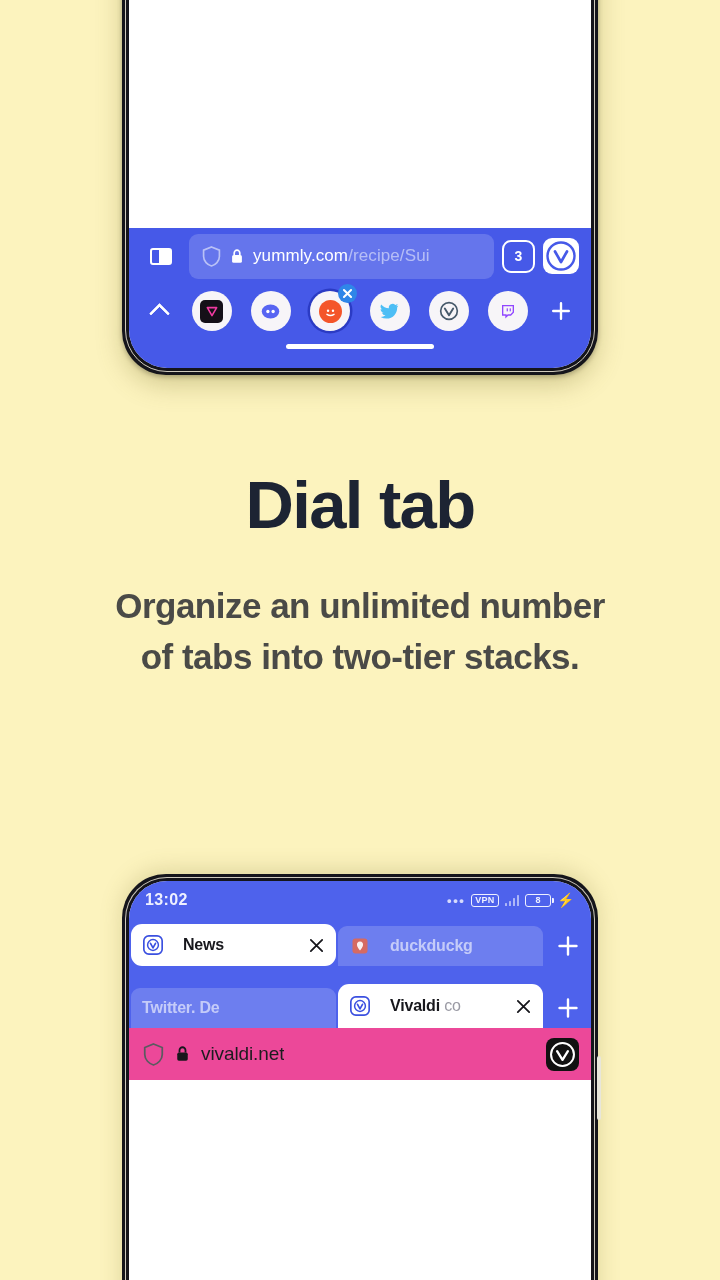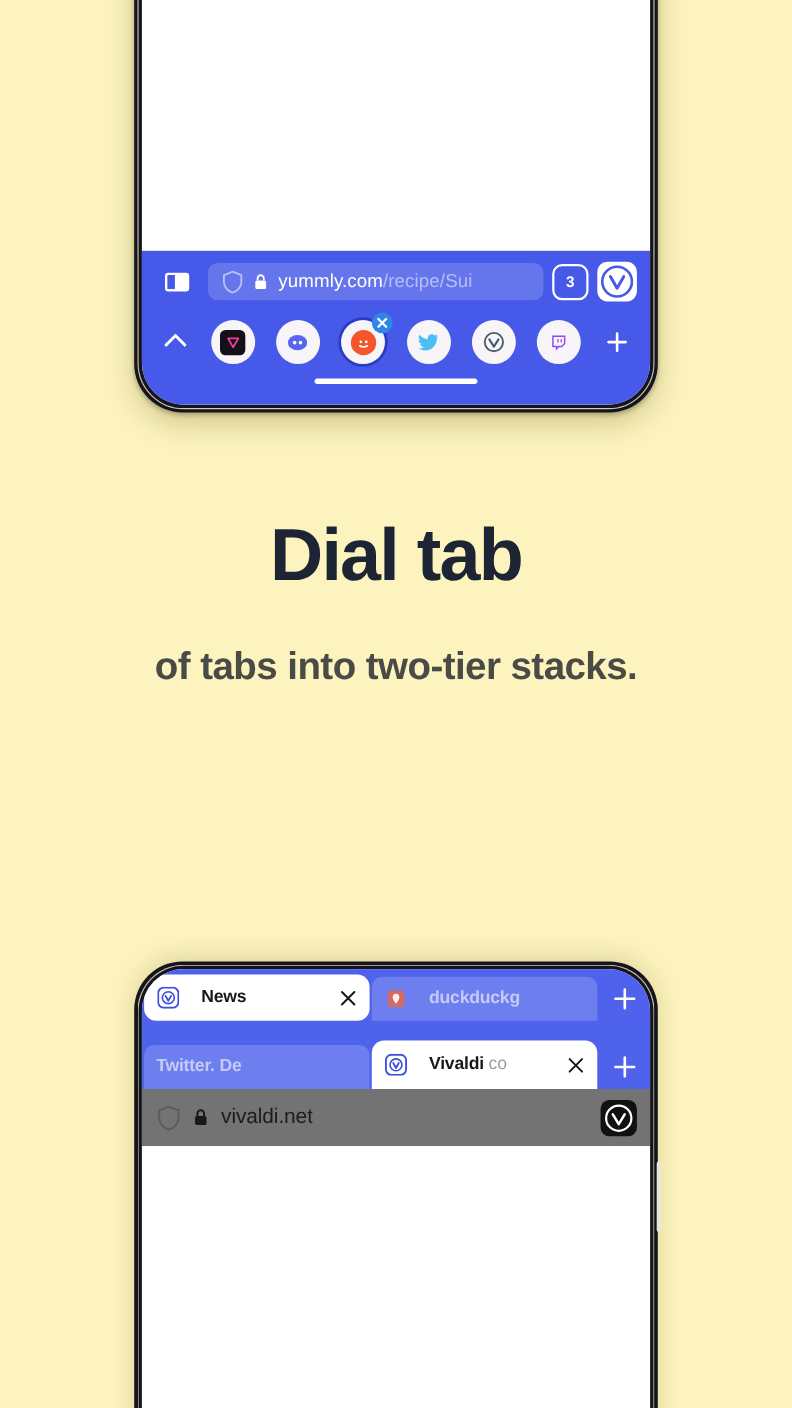--- a/index.html
+++ b/index.html
@@ -64,21 +64,21 @@
     position: relative;
     overflow: hidden;
   }
   .panel-icon::before {
     content:""; position: absolute;
     left:0; top:0; bottom:0; width: 7px;
     background: #4659e8;
   }
   .url-pill {
     flex: 1 1 auto;
-    height: 34px;
+    height: 45px;
     background: rgba(255,255,255,.17);
     border-radius: 9px;
     display: flex; align-items: center;
     gap: 9px;
     padding: 0 13px;
     min-width: 0;
     overflow: hidden;
   }
   .shield-ico { width: 19px; height: 21px; flex: 0 0 auto; opacity: .55; }
   .lock-ico   { width: 14px; height: 17px; flex: 0 0 auto; }
@@ -260,21 +260,21 @@
   .tab.active .tt .tail { color: #9a9aa4; font-weight: 400; }
   .tab .x { margin-left: auto; flex: 0 0 auto; width: 17px; height: 17px; }
   .tab .x svg { width: 17px; height: 17px; display:block; }
   .tabadd {
     flex: 0 0 auto; width: 46px; height: 40px;
     display: flex; align-items: center; justify-content: center;
   }
   .tabadd svg { width: 24px; height: 24px; }
 
   .addrbar-bot {
-    background: #737373;
+    background: #ec4899;
     height: 52px;
     display: flex; align-items: center;
     padding: 0 12px 0 14px;
     gap: 11px;
   }
   .addrbar-bot .u {
     font-size: 19px; color: #1c1c1f; letter-spacing: -.1px;
     white-space: nowrap; overflow: hidden;
   }
   .addr-vlogo {
@@ -405,29 +405,47 @@
       <div class="home-ind"></div>
     </div>
   </div>
 </div>
 
 <div class="copy">
   <div class="headline">
     <div>Dial tab</div>
   </div>
   <div class="subhead">
+    <div>Organize an unlimited number</div>
     <div>of tabs into two-tier stacks.</div>
   </div>
 </div>
 
 <div class="phone-bot">
   <div class="inner-ring"></div>
   <div class="side-btn"></div>
   <div class="screen">
 
+    <div class="statusbar">
+      <span>13:02</span>
+      <span class="sb-right">
+        <span class="sb-dots">•••</span>
+        <span class="vpn-badge">VPN</span>
+        <span class="sig">
+            <i></i>
+            <i></i>
+            <i></i>
+            <i></i>
+          </span>
+        <span class="batt">
+          <span>8</span>
+        </span>
+        <span class="bolt">⚡</span>
+      </span>
+    </div>
 
     <div class="tabstrip">
 
       <div class="tabrow row1">
 
         <div class="tab active">
           <span class="fv">
             <svg viewBox="0 0 24 24" style="width:20px;height:20px">
               <rect x="1" y="1" width="22" height="22" rx="6" fill="#fff" stroke="#3b50e0" stroke-width="2"></rect>
               <circle cx="12" cy="12" r="6.5" fill="none" stroke="#3b50e0" stroke-width="1.8"></circle>

